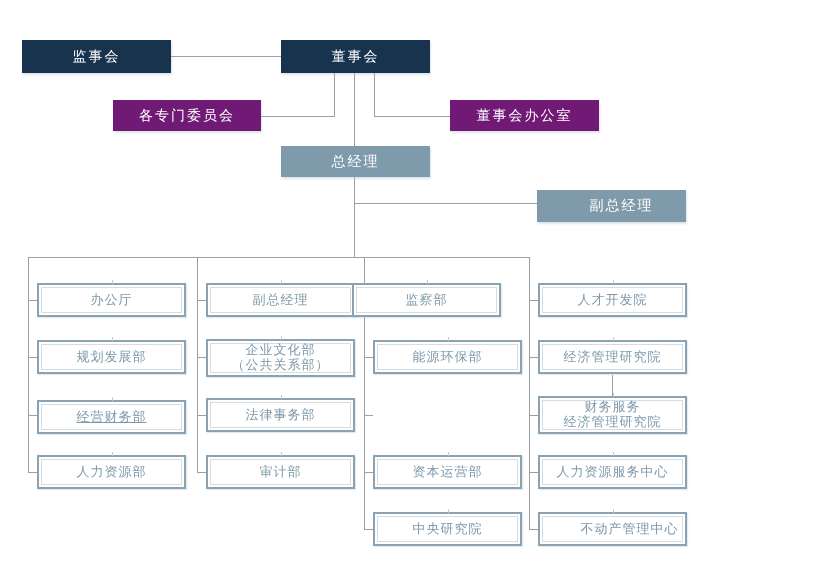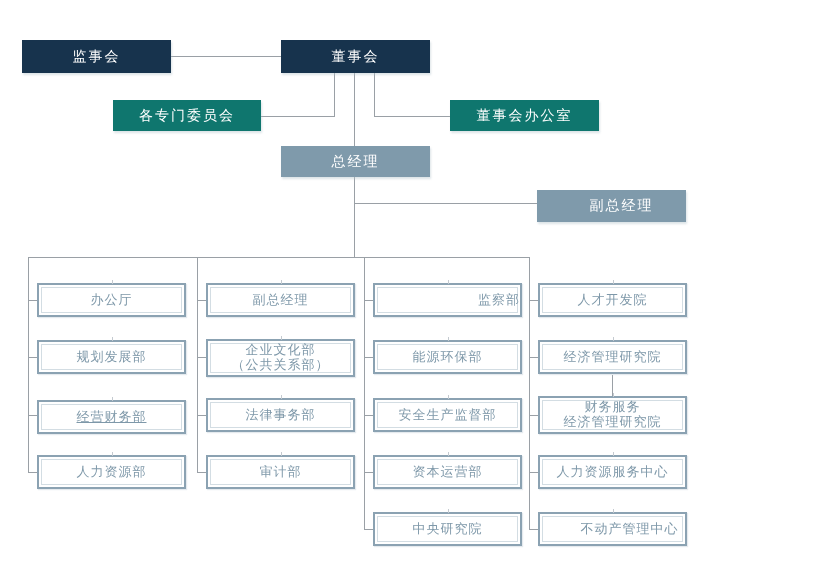--- a/index.html
+++ b/index.html
@@ -4,21 +4,21 @@
 <style>
   html,body{margin:0;padding:0;background:#ffffff;}
   body{font-family:"Liberation Sans","DejaVu Sans",sans-serif;}
   .canvas{position:relative;width:824px;height:566px;background:#ffffff;overflow:hidden;}
 
   
   .node{position:absolute;box-sizing:border-box;display:flex;align-items:center;justify-content:center;
         color:#ffffff;font-size:14px;letter-spacing:2px;
         box-shadow:1px 2px 2px rgba(180,195,205,.45);}
   .navy{background:#17334d;}
-  .tan{background:#0f766e;font-family:Liberation Serif, serif;}
+  .tan{background:#701a75;font-family:Liberation Serif, serif;}
   .steel{background:#7f9aab;}
 
   
   .dept{position:absolute;box-sizing:border-box;width:149px;height:34px;background:#ffffff;
         border:2px solid #8ba2b2;
         box-shadow:inset 0 0 0 2px #ffffff, inset 0 0 0 3px #d3dde3, 1px 1px 1px rgba(180,195,205,.35);
         display:flex;align-items:center;justify-content:center;
         color:#7e98a9;font-size:13px;letter-spacing:1px;text-align:center;line-height:1.15;}
   .dept .lbl{white-space:pre-line;}
   .dept.tall{height:38px;}
@@ -112,28 +112,25 @@
     <span class="lbl">企业文化部
 （公共关系部）</span>
   </div>
   <div class="dept" style="left:206px;top:398px;">
     <span class="lbl">法律事务部</span>
   </div>
   <div class="dept" style="left:206px;top:455px;">
     <span class="lbl">审计部</span>
   </div>
 
-  <div class="dept" style="left:373px;top:283px;justify-content:flex-end;">
+  <div class="dept" style="left:352px;top:283px;">
     <span class="lbl">监察部</span>
   </div>
   <div class="dept" style="left:373px;top:340px;">
     <span class="lbl">能源环保部</span>
-  </div>
-  <div class="dept" style="left:373px;top:398px;">
-    <span class="lbl">安全生产监督部</span>
   </div>
   <div class="dept" style="left:373px;top:455px;">
     <span class="lbl">资本运营部</span>
   </div>
   <div class="dept" style="left:538px;top:283px;">
     <span class="lbl">人才开发院</span>
   </div>
 
   <div class="dept" style="left:373px;top:512px;">
     <span class="lbl">中央研究院</span>

